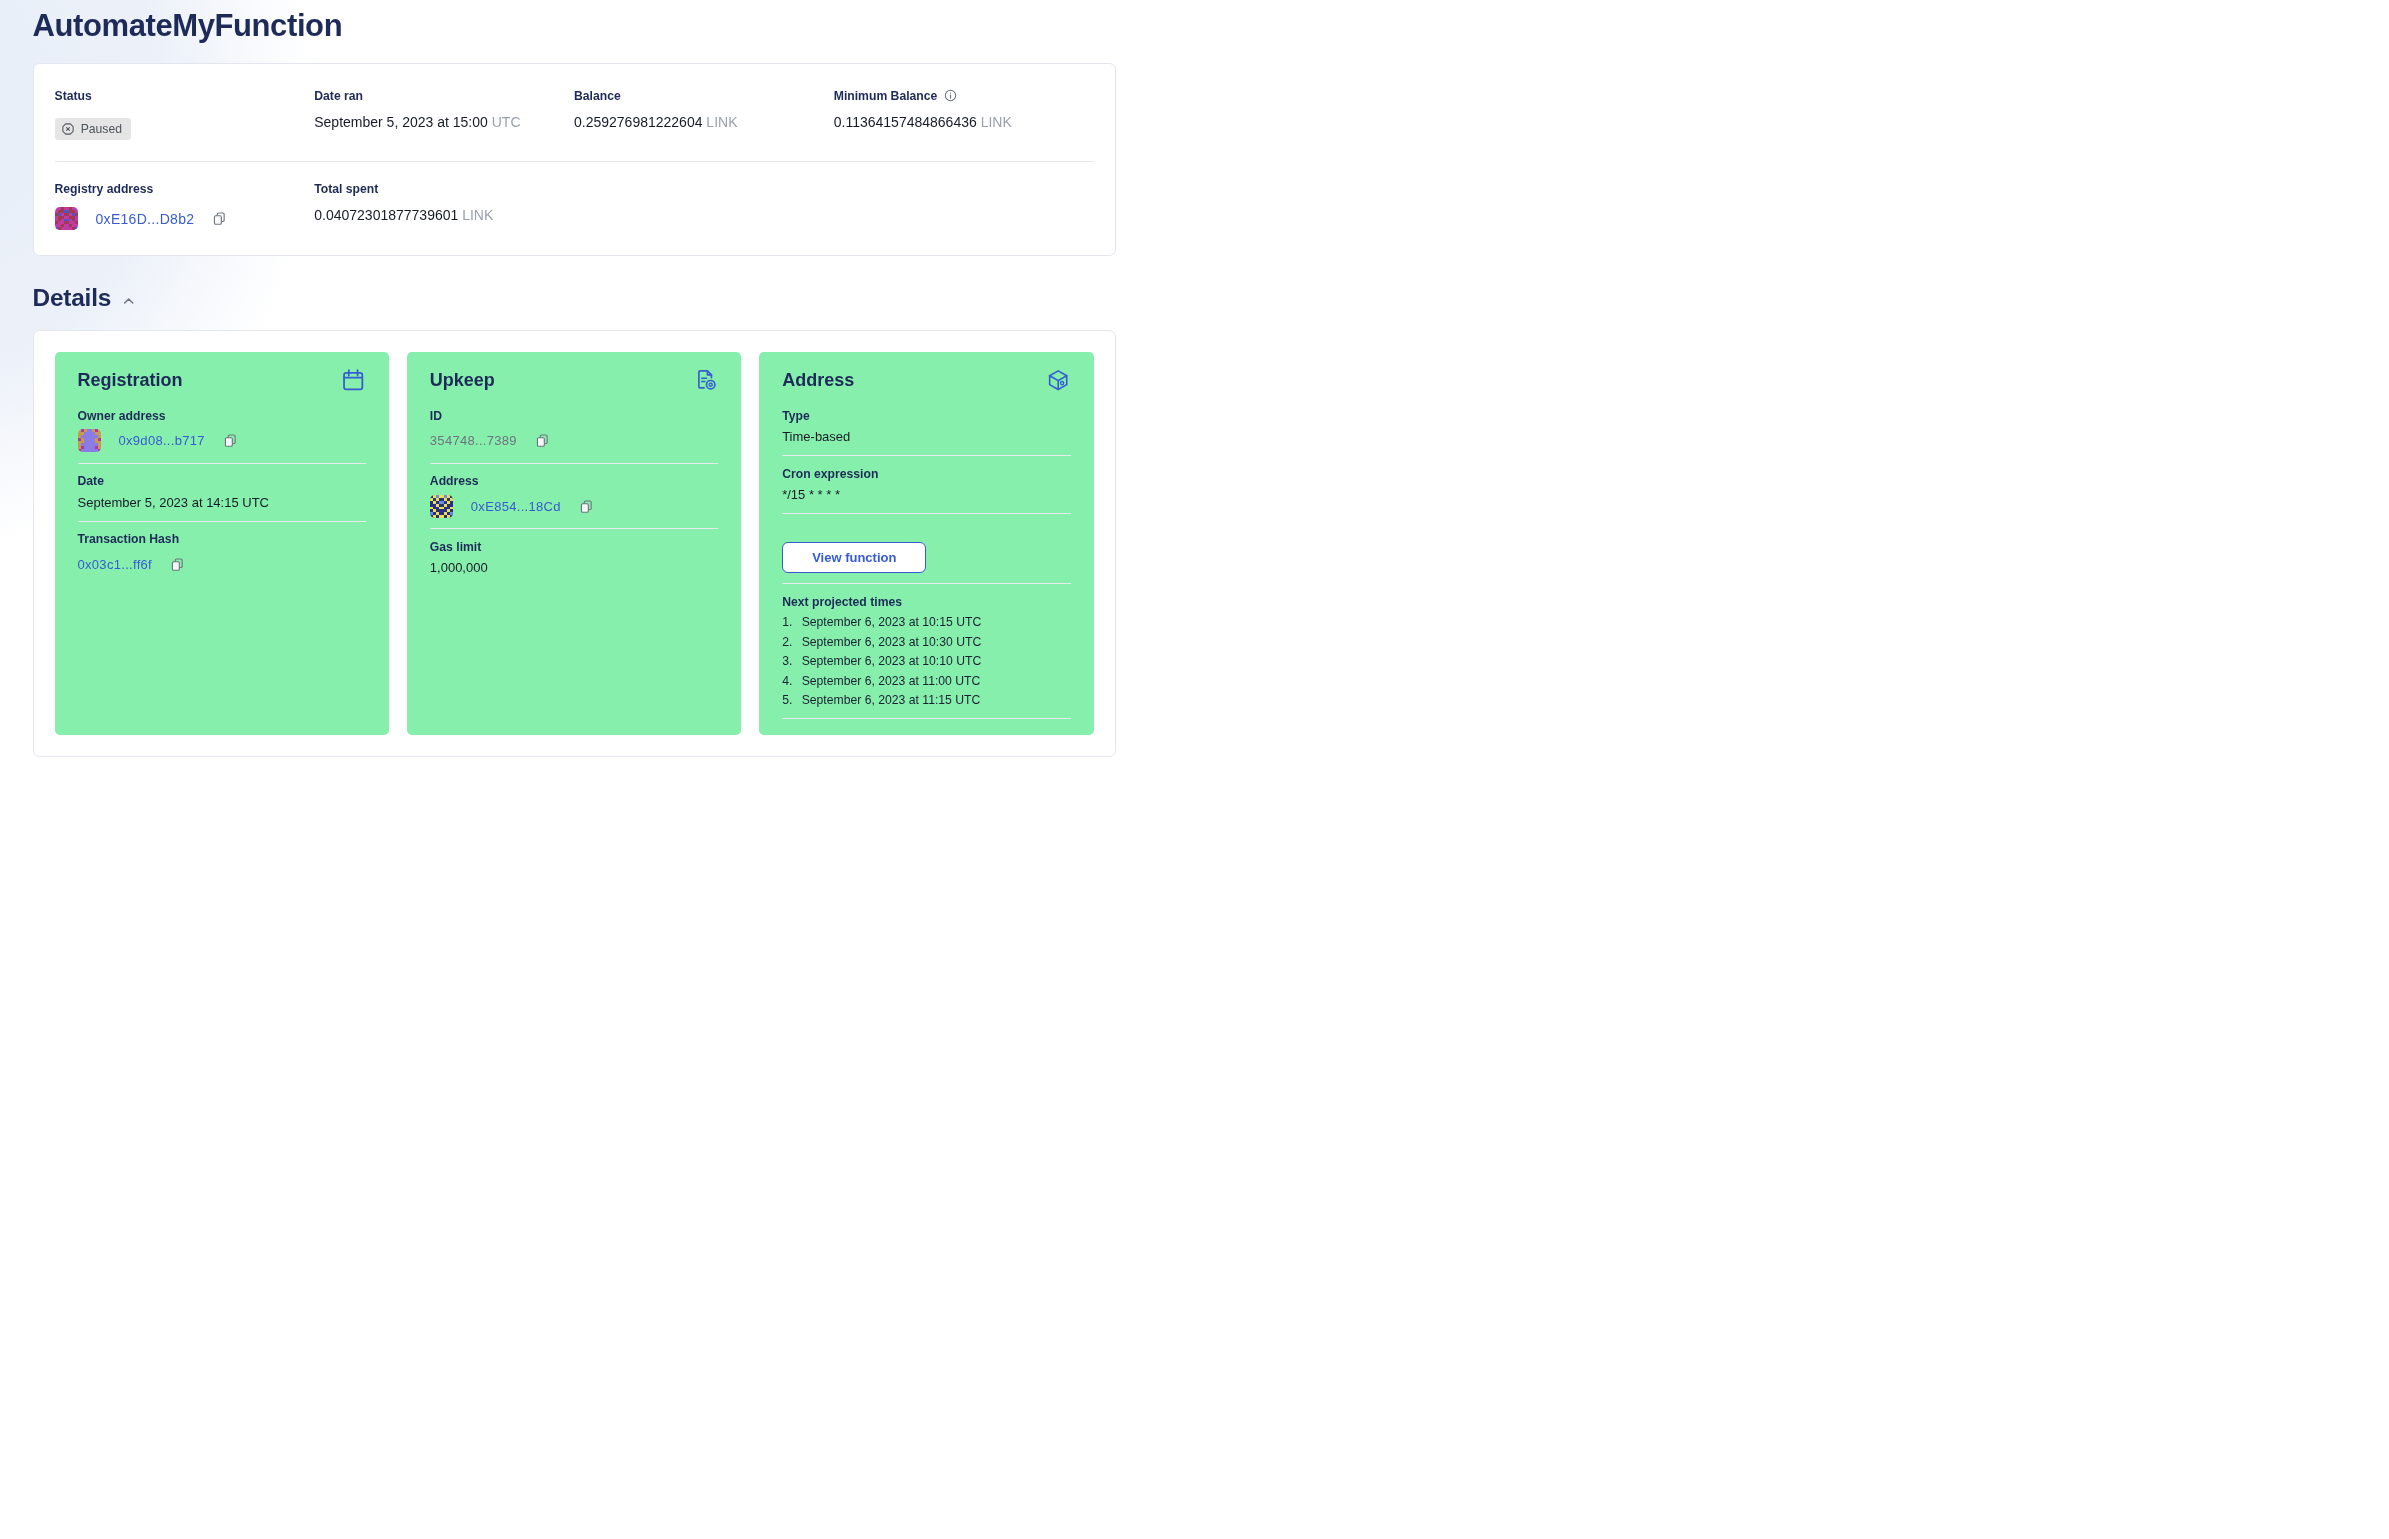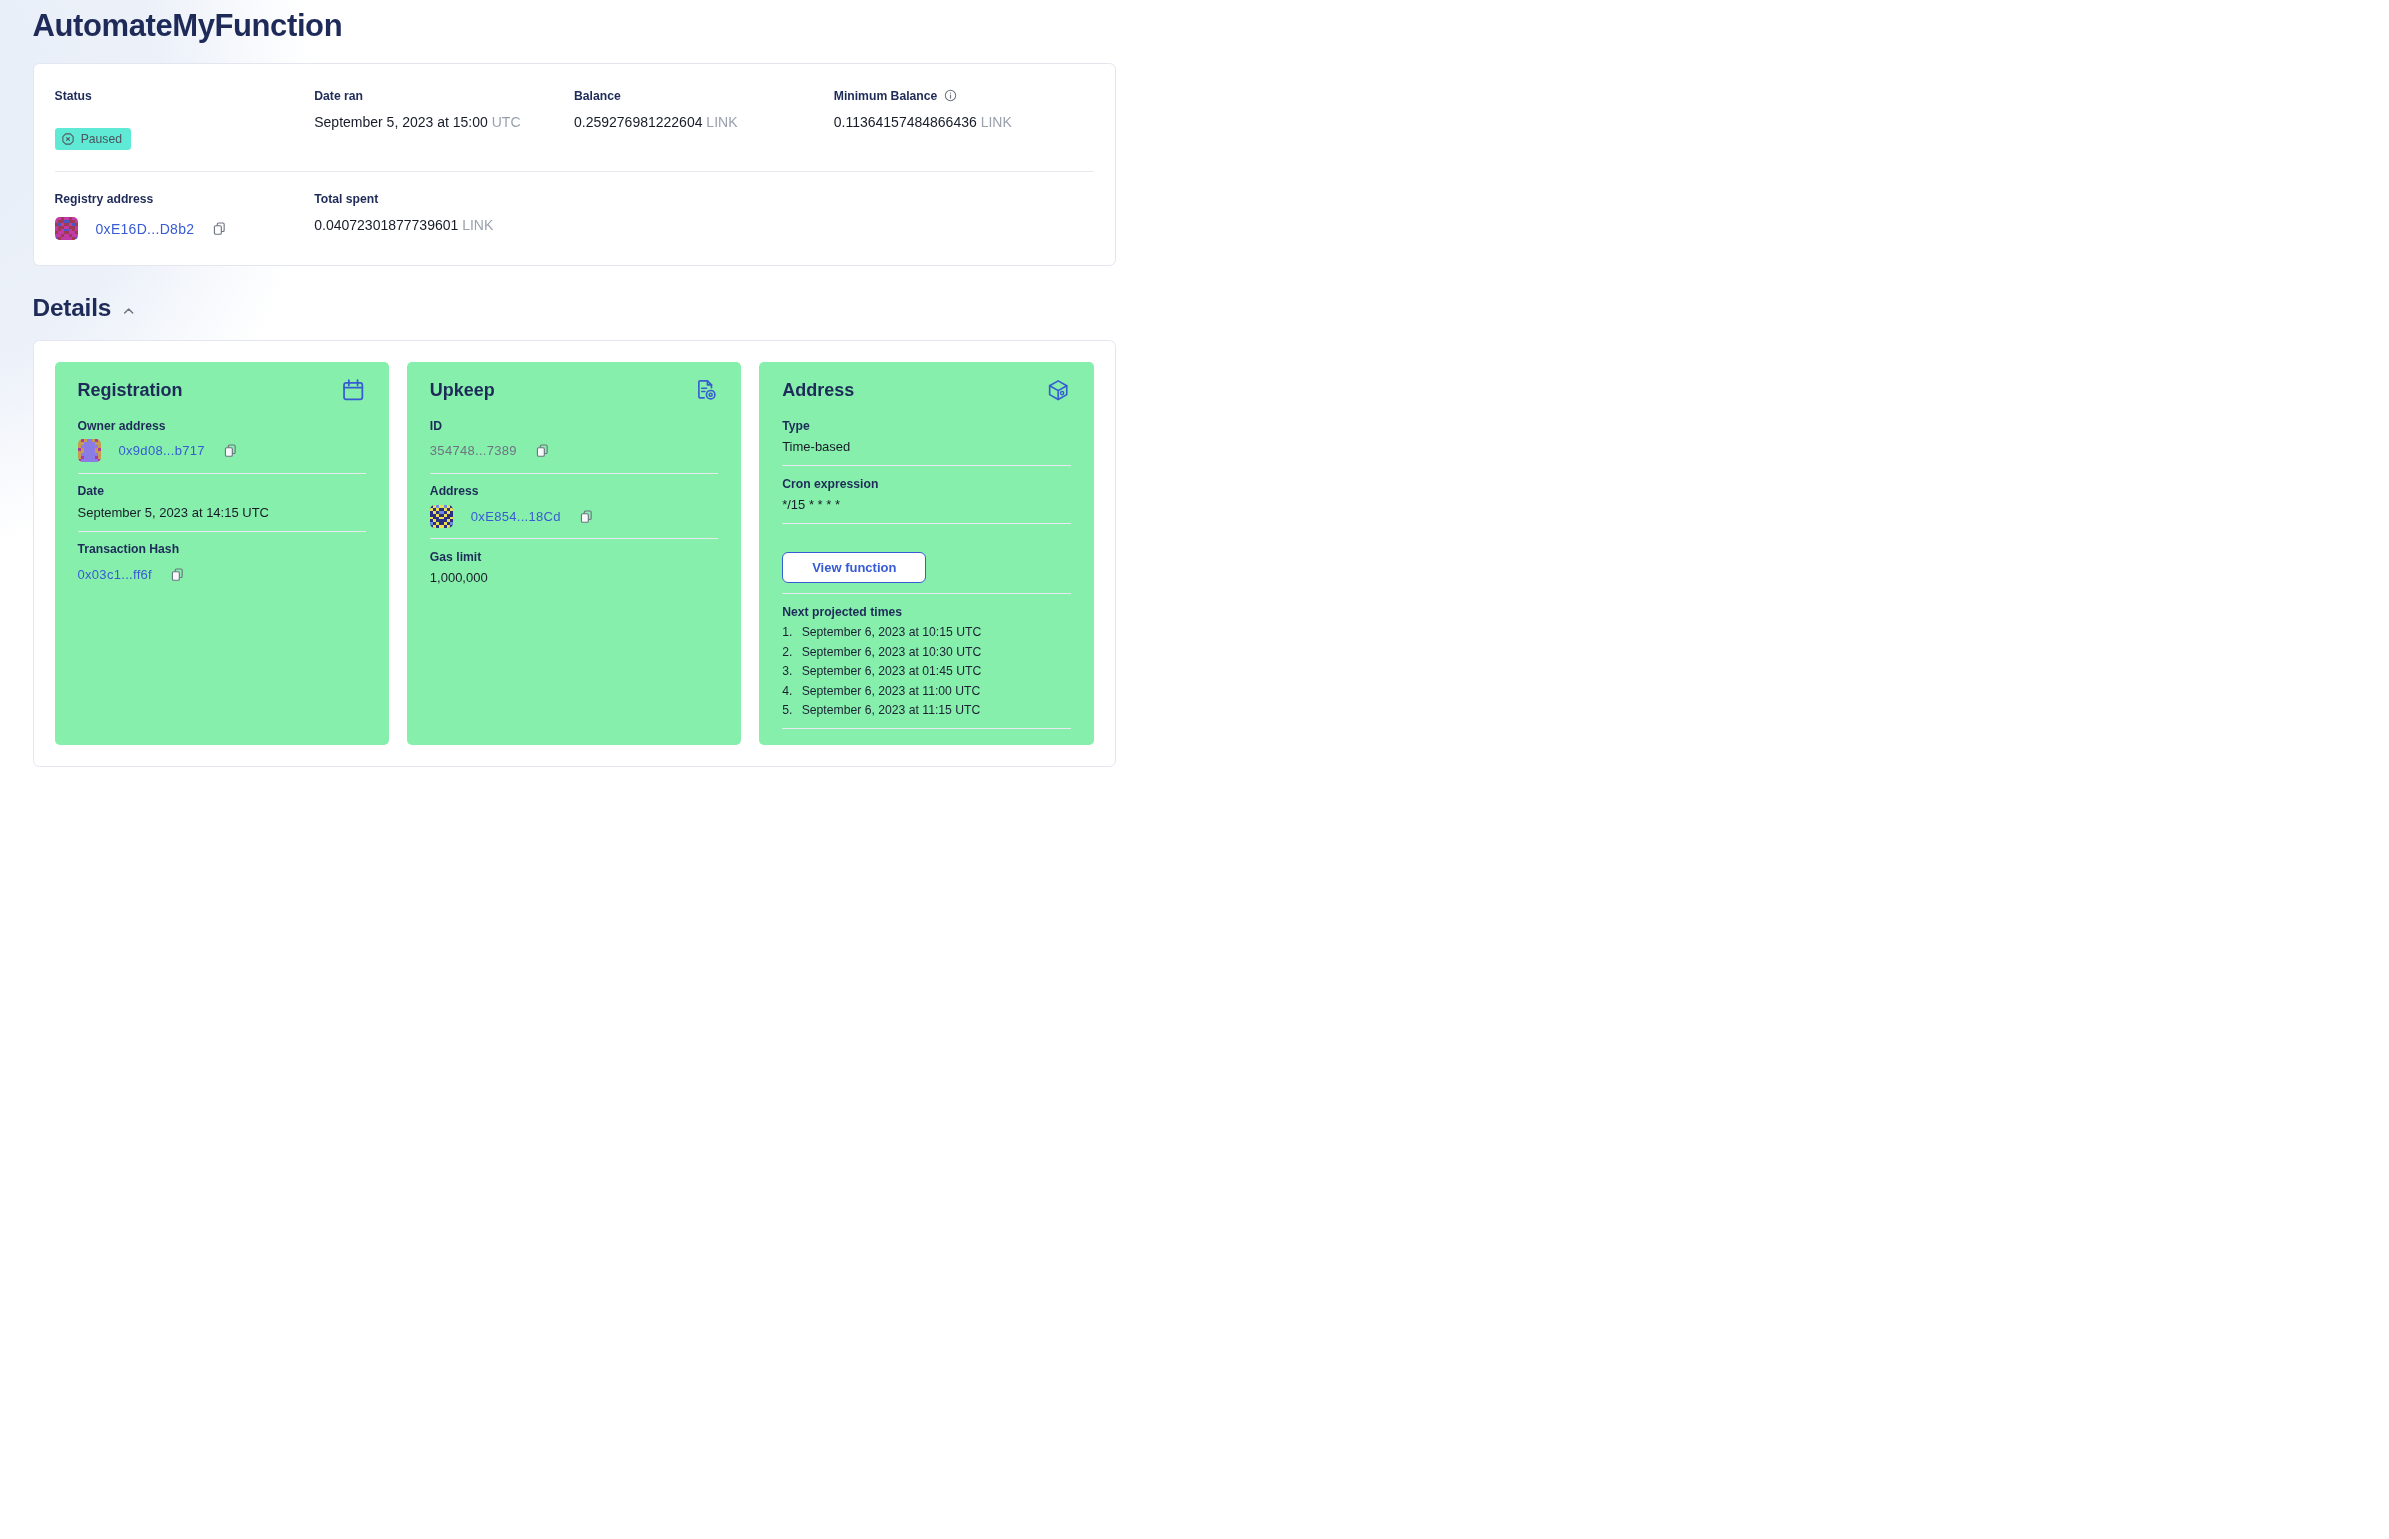--- a/index.html
+++ b/index.html
@@ -24,22 +24,22 @@
   
   .card { background:#fff; border:0.8px solid #E3E6EE; border-radius:6.5px; width:1083px; }
   .summary { margin-top:21px; padding:24.4px 21px; }
   .sgrid { display:grid; grid-template-columns:repeat(4,1fr); }
   .lbl { font-size:12.2px; font-weight:700; color:#1E2B58; line-height:14px; margin-bottom:11.4px; display:flex; align-items:center; gap:6.5px; }
   .val { font-size:14px; line-height:17px; color:#171C28; }
   .muted { color:#9AA0AC; }
   .hr { border-top:0.8px solid #E7E9EE; height:0; }
   .summary .hr { margin:21px 0 19.5px; }
 
-  .badge { display:inline-flex; align-items:center; gap:5.7px; background:#5eead4; border-radius:3.3px;
-           padding:4.1px 9px 4.1px 6.5px; font-size:12.2px; color:#4E535D; margin-top:14px; }
+  .badge { display:inline-flex; align-items:center; gap:5.7px; background:#e5e5e5; border-radius:3.3px;
+           padding:4.1px 9px 4.1px 6.5px; font-size:12.2px; color:#4E535D; margin-top:4px; }
 
   .addr-row { display:flex; align-items:center; gap:18px; height:23px; }
   .addr-row a { color:#375BD2; font-size:13px; letter-spacing:0.3px; text-decoration:none; cursor:pointer; white-space:nowrap; }
   .identicon { width:23px; height:23px; border-radius:4.9px; flex:0 0 auto; }
   .icon-btn { background:none; border:0; padding:0; cursor:pointer; display:flex; align-items:center; }
 
   
   .details-head { margin:28px 0 18px; display:flex; align-items:center; gap:10.6px; }
   .details-head h2 { font-size:24.4px; font-weight:700; color:#1E2B58; letter-spacing:-0.2px; }
   .chev-btn { background:none; border:0; padding:1.6px; cursor:pointer; display:flex; margin-top:6.5px; }
@@ -331,21 +331,21 @@
             <li>
                 <span class="npt-num">1.</span>
                 <span>September 6, 2023 at 10:15 UTC</span>
               </li>
             <li>
                 <span class="npt-num">2.</span>
                 <span>September 6, 2023 at 10:30 UTC</span>
               </li>
             <li>
                 <span class="npt-num">3.</span>
-                <span>September 6, 2023 at 01:45 UTC</span>
+                <span>September 6, 2023 at 10:10 UTC</span>
               </li>
             <li>
                 <span class="npt-num">4.</span>
                 <span>September 6, 2023 at 11:00 UTC</span>
               </li>
             <li>
                 <span class="npt-num">5.</span>
                 <span>September 6, 2023 at 11:15 UTC</span>
               </li>
           </ol>

